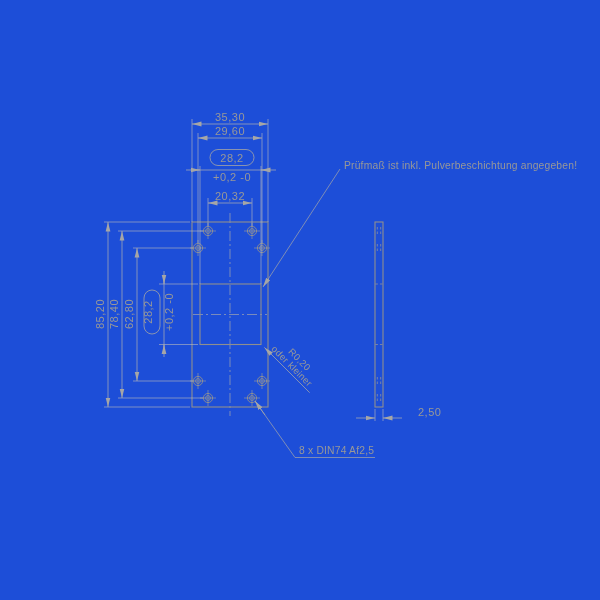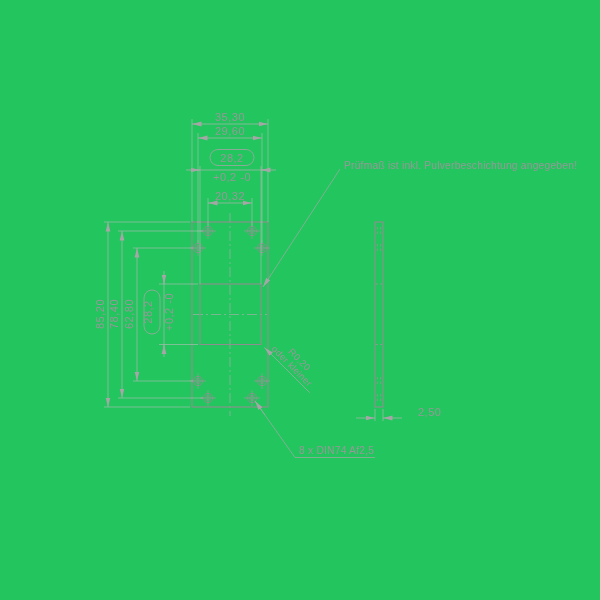--- a/index.html
+++ b/index.html
@@ -1,16 +1,16 @@
 <!DOCTYPE html>
 <html><head>
 <meta charset="utf-8">
 <style>
   html,body{margin:0;padding:0;background:#ffffff;}
-  .canvas{width:600px;height:600px;background:#22c55e;position:relative;overflow:hidden;}
+  .canvas{width:600px;height:600px;background:#1d4ed8;position:relative;overflow:hidden;}
   svg{display:block;}
   
   .part{fill:none;stroke:#8f8f8f;stroke-width:1.1;}
   .hole circle{fill:none;stroke:#8f8f8f;stroke-width:0.9;}
   .hole line{stroke:#9b9b9b;stroke-width:0.65;}
   
   .dim{stroke:#b2b2b2;stroke-width:0.7;fill:none;}
   .ext{stroke:#bcbcbc;stroke-width:0.6;fill:none;}
   .leader{stroke:#a8a8a8;stroke-width:0.7;fill:none;}
   .cl{stroke:#adadad;stroke-width:0.65;stroke-dasharray:10 3 2 3;fill:none;}

